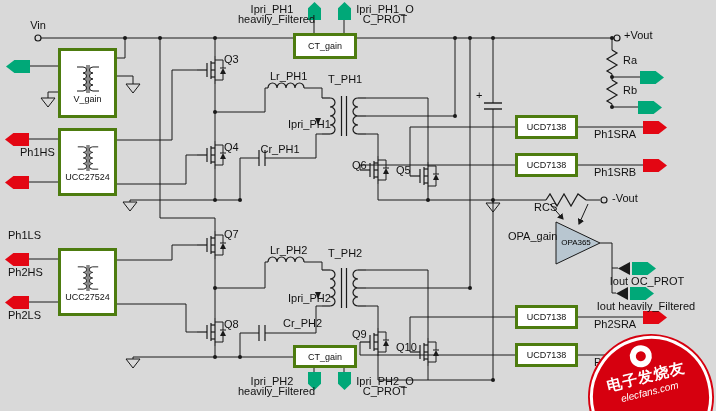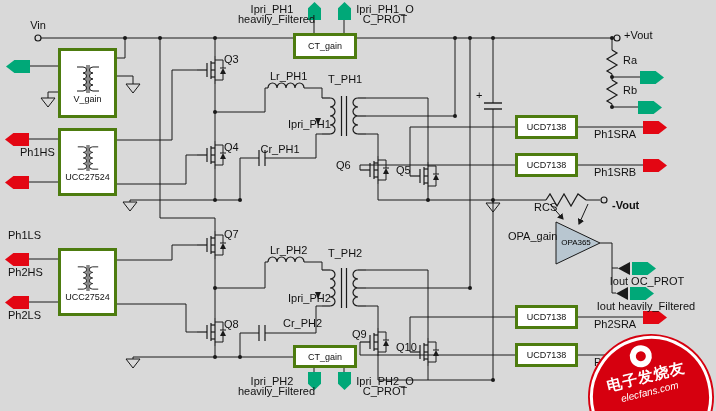--- a/index.html
+++ b/index.html
@@ -261,21 +261,21 @@
   <div class="tag tag-right g" style="left:632px;top:262px;"></div>
   <div class="tag arr-left k" style="left:616px;top:287px;"></div>
   <div class="tag tag-right g" style="left:630px;top:287px;"></div>
 
   <div class="lbl c" style="left:24px;top:20px;width:28px;">Vin</div>
   <div class="lbl" style="left:624px;top:30px;width:40px;">+Vout</div>
   <div class="lbl" style="left:623px;top:55px;width:20px;">Ra</div>
   <div class="lbl" style="left:623px;top:85px;width:20px;">Rb</div>
   <div class="lbl" style="left:476px;top:90px;width:12px;">+</div>
   <div class="lbl" style="left:534px;top:202px;width:30px;">RCS</div>
-  <div class="lbl" style="left:612px;top:200px;width:40px;font-weight:bold;">-Vout</div>
+  <div class="lbl" style="left:612px;top:193px;width:40px;">-Vout</div>
   <div class="lbl" style="left:508px;top:231px;width:46px;">OPA_gain</div>
   <div class="opamp-lbl c" style="left:556px;top:238px;width:40px;">OPA365</div>
   <div class="lbl c" style="left:602px;top:276px;width:90px;">Iout OC_PROT</div>
   <div class="lbl c" style="left:592px;top:301px;width:108px;">Iout heavily_Filtered</div>
 
   <div class="lbl" style="left:20px;top:147px;width:40px;">Ph1HS</div>
   <div class="lbl" style="left:8px;top:190px;width:40px;margin-top:40px;">Ph1LS</div>
   <div class="lbl" style="left:8px;top:267px;width:40px;">Ph2HS</div>
   <div class="lbl" style="left:8px;top:310px;width:40px;">Ph2LS</div>
 
@@ -286,21 +286,21 @@
 
   <div class="lbl" style="left:270px;top:71px;width:40px;">Lr_PH1</div>
   <div class="lbl" style="left:270px;top:245px;width:40px;">Lr_PH2</div>
   <div class="lbl" style="left:328px;top:74px;width:40px;">T_PH1</div>
   <div class="lbl" style="left:328px;top:248px;width:40px;">T_PH2</div>
   <div class="lbl" style="left:288px;top:119px;width:44px;">Ipri_PH1</div>
   <div class="lbl" style="left:288px;top:293px;width:44px;">Ipri_PH2</div>
   <div class="lbl" style="left:260px;top:144px;width:40px;text-align:center;">Cr_PH1</div>
   <div class="lbl" style="left:260px;top:318px;width:40px;margin-left:23px;">Cr_PH2</div>
 
-  <div class="lbl" style="left:336px;top:160px;width:20px;">Q6</div>
+  <div class="lbl" style="left:352px;top:160px;width:20px;">Q6</div>
   <div class="lbl" style="left:396px;top:165px;width:20px;">Q5</div>
   <div class="lbl" style="left:352px;top:329px;width:20px;">Q9</div>
   <div class="lbl" style="left:396px;top:342px;width:24px;">Q10</div>
 
   <div class="lbl" style="left:594px;top:129px;width:46px;">Ph1SRA</div>
   <div class="lbl" style="left:594px;top:167px;width:46px;">Ph1SRB</div>
   <div class="lbl" style="left:594px;top:319px;width:46px;">Ph2SRA</div>
   <div class="lbl" style="left:594px;top:357px;width:46px;">Ph2SRB</div>
 
   <div class="lbl c" style="left:238px;top:4px;width:68px;">

